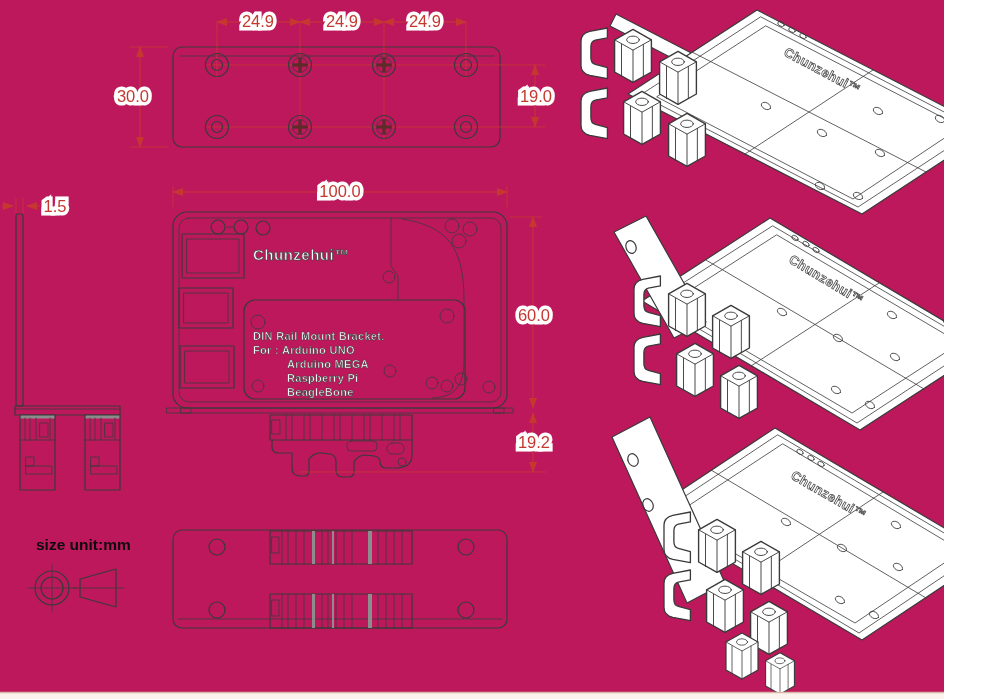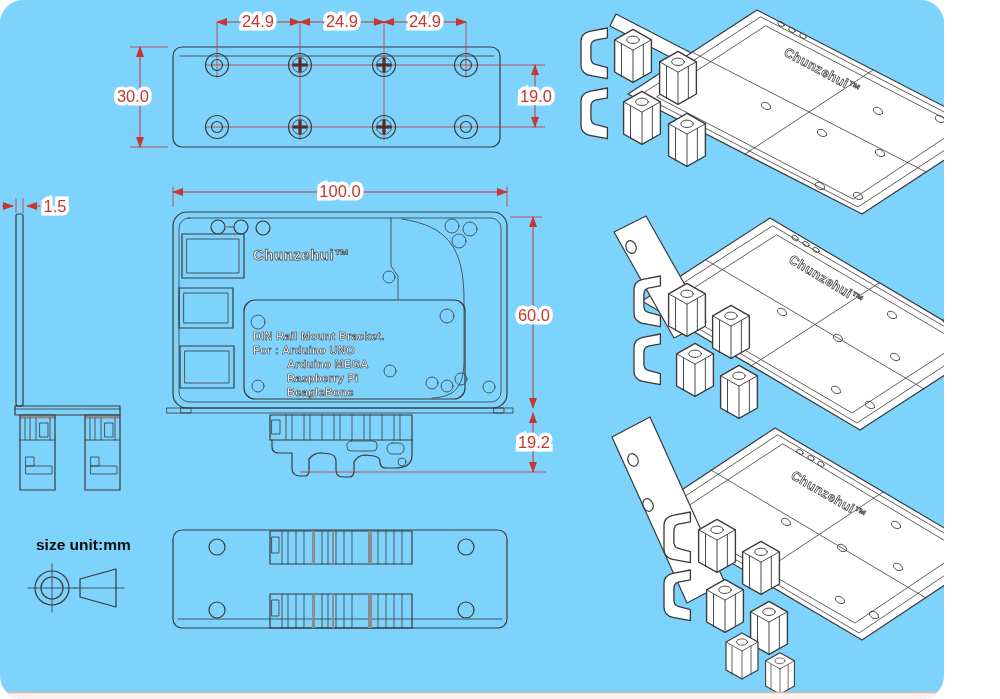--- a/index.html
+++ b/index.html
@@ -1,17 +1,17 @@
 <!DOCTYPE html>
 <html><head>
 <meta charset="utf-8">
 <style>
   html,body { margin:0; padding:0; background:#ffffff; }
-  .stage { position:relative; width:944px; height:699px; background:#7dd3fc; overflow:hidden;
-           font-family:"Liberation Sans", sans-serif;border-radius:23px; }
+  .stage { position:relative; width:944px; height:699px; background:#be185d; overflow:hidden;
+           font-family:"Liberation Sans", sans-serif; }
   svg { display:block; }
   .ln   { stroke:#3a3a3a; fill:none; stroke-width:1.2; stroke-linejoin:round; stroke-linecap:round; }
   .thin { stroke-width:0.8; }
   .fw   { fill:#ffffff; }
   .gray { fill:#8d8d8d; stroke:none; }
   .rl   { stroke:#c63730; fill:none; stroke-width:1; }
   .rthin{ stroke:#c63730; fill:none; stroke-width:0.8; }
   .dim  { fill:#c63730; stroke:#ffffff; stroke-width:7px; paint-order:stroke;
           font-size:16.5px; font-family:"Liberation Sans", sans-serif; text-anchor:middle; }
   .engraved { fill:#ffffff; stroke:#474747; stroke-width:0.75; font-weight:bold;

